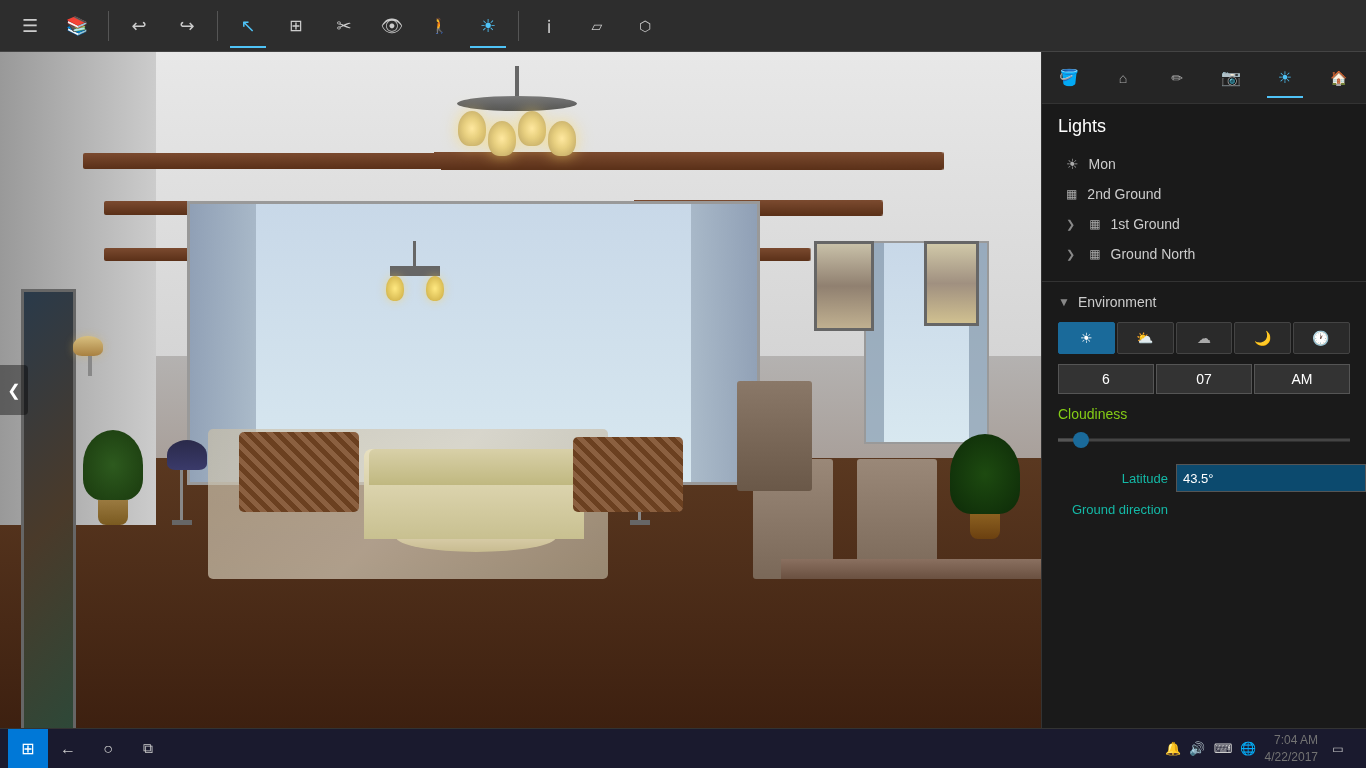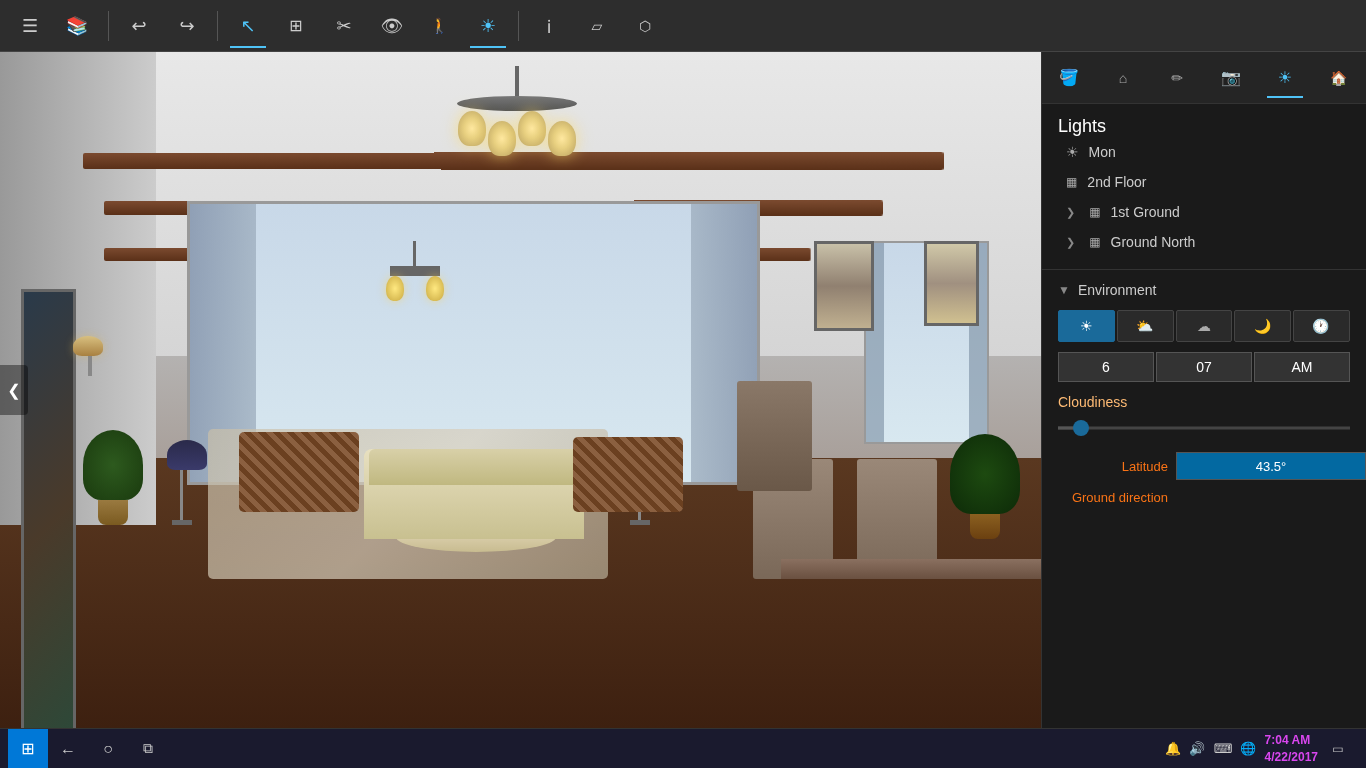--- a/index.html
+++ b/index.html
@@ -264,20 +264,21 @@
 
     
     .lights-section {
       flex-shrink: 0;
       padding: 12px 16px;
     }
     .lights-title {
       color: #ffffff;
       font-size: 18px;
       font-weight: 400;
+      margin-bottom: 12px;
     }
 
     .light-item {
       display: flex;
       align-items: center;
       padding: 7px 8px;
       color: #cccccc;
       font-size: 14px;
       cursor: pointer;
       border-radius: 3px;
@@ -347,21 +348,21 @@
       background: #333;
       border: 1px solid #555;
       color: white;
       text-align: center;
       font-size: 14px;
       display: flex; align-items: center; justify-content: center;
     }
 
     
     .cloudiness-label {
-      color: #fdba74;
+      color: #84cc16;
       font-size: 14px;
       margin-bottom: 8px;
     }
     .slider-container {
       position: relative;
       height: 20px;
       margin-bottom: 14px;
     }
     .slider-track {
       position: absolute;
@@ -387,34 +388,33 @@
     }
 
     
     .coord-row {
       display: flex;
       align-items: center;
       margin-bottom: 10px;
       gap: 8px;
     }
     .coord-label {
-      color: #f97316;
+      color: #14b8a6;
       font-size: 13px;
       min-width: 110px;
       text-align: right;
     }
     .coord-input {
       flex: 1;
       height: 28px;
-      background: #0369a1;
+      background: #0c4a6e;
       border: 1px solid #555;
       color: white;
       font-size: 13px;
       padding: 0 6px;
-      text-align: center;
     }
 
     
     .taskbar {
       height: 40px;
       background: #1a1a2e;
       display: flex;
       align-items: center;
       padding: 0 8px;
       gap: 0;
@@ -437,24 +437,24 @@
     .taskbar-spacer { flex: 1; }
     .taskbar-system {
       display: flex;
       align-items: center;
       gap: 8px;
       color: #ccc;
       font-size: 12px;
       padding: 0 8px;
     }
     .taskbar-clock {
-      color: #d946ef;
+      text-align: right;
+      color: #737373;
       font-size: 12px;
       line-height: 1.4;
-      font-weight: bold;
     }
 
     
     .wall-art {
       position: absolute;
       background: #8a7a6a;
       border: 3px solid #666;
     }
 
     
@@ -671,21 +671,21 @@
       <div class="lights-section">
         <div class="lights-title">Lights</div>
 
         <div class="light-item">
           <span class="light-icon">☀</span>
           <span>Mon</span>
         </div>
 
         <div class="light-item">
           <span class="light-icon" style="font-size:12px;">▦</span>
-          <span>2nd Floor</span>
+          <span>2nd Ground</span>
         </div>
 
         <div class="light-item">
           <span class="expand-arrow">❯</span>
           <span class="light-icon" style="font-size:12px;">▦</span>
           <span>1st Ground</span>
         </div>
 
         <div class="light-item">
           <span class="expand-arrow">❯</span>

